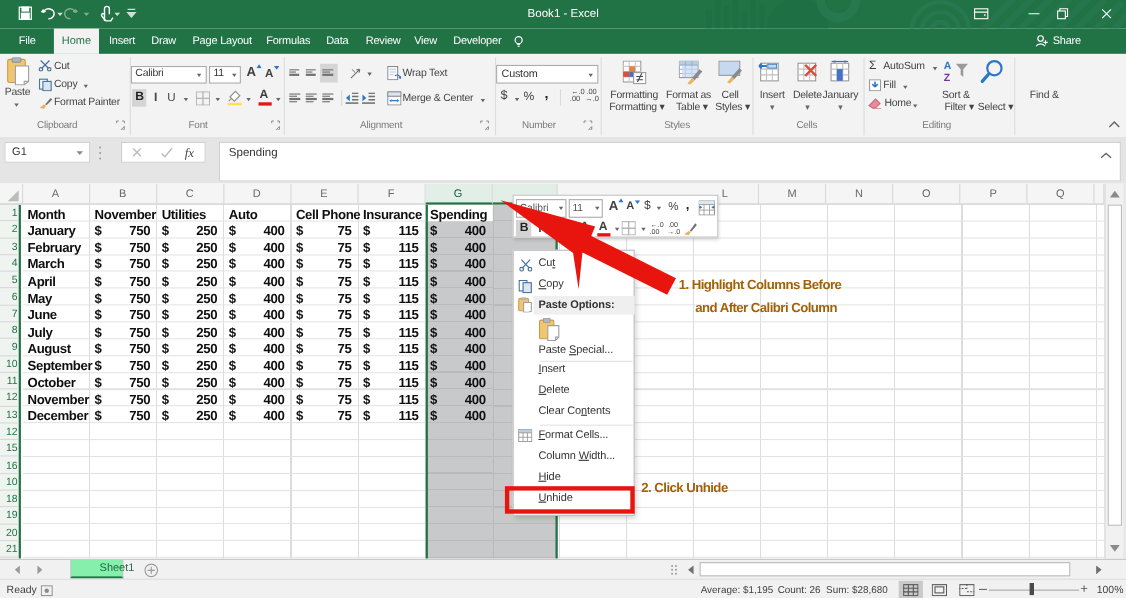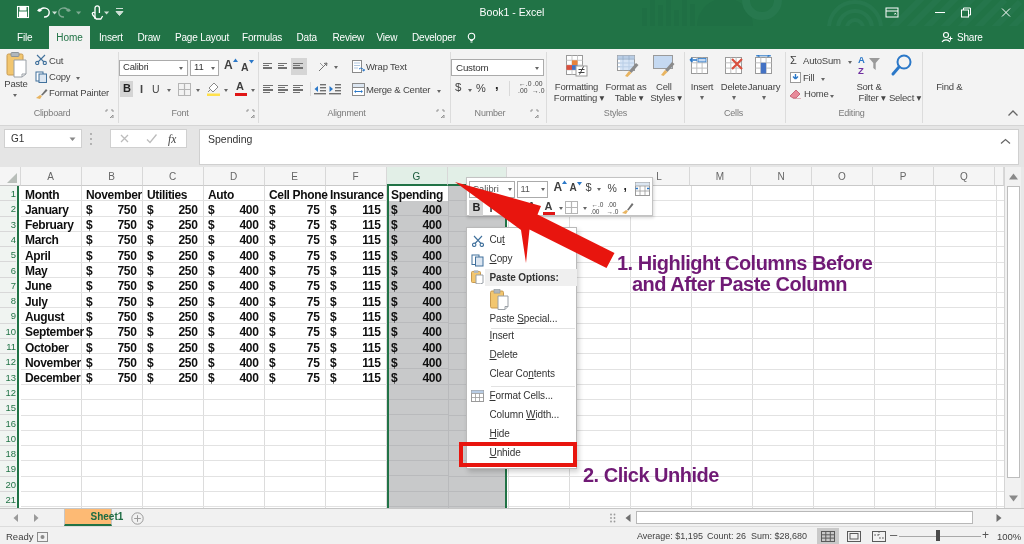--- a/index.html
+++ b/index.html
@@ -32,30 +32,30 @@
 .cd i {float:left;font-style:normal;}
 #gsel1 {position:absolute;left:386.5px;top:34.3px;width:61px;height:306.7px;background:#c8c9ca;
  background-image:repeating-linear-gradient(to bottom,transparent 0,transparent 14.3px,#b9babc 14.3px,#b9babc 15.3px);border-left:2px solid #217346;}
 #gsel2 {position:absolute;left:447.5px;top:19px;width:59.5px;height:322px;border-left:1px solid #b9babc;background:#c8c9ca;
  background-image:repeating-linear-gradient(to bottom,transparent 0,transparent 14.3px,#b9babc 14.3px,#b9babc 15.3px);border-right:2px solid #217346;}
 #g1cell {position:absolute;left:386.5px;top:19px;width:61px;height:15.3px;background:#fff;border-left:2px solid #217346;}
 #vscroll {position:absolute;left:1004px;top:167px;width:17px;height:341px;background:#f1f1f1;border-left:1px solid #d5d5d5;}
 #vthumb {position:absolute;left:2px;top:19px;width:13px;height:292px;background:#fff;border:1px solid #bdbdbd;}
 #rstrip {position:absolute;left:1021px;top:167px;width:3px;height:341px;background:#e8e8e8;}
 #tabbar {position:absolute;left:0;top:508px;width:1024px;height:18px;background:#f1f1f1;border-top:1px solid #c6c6c6;}
-#sheettab {position:absolute;left:63.5px;top:0;width:48px;height:17px;background:#fdba74;border-bottom:2px solid #217346;border-left:1px solid #c6c6c6;border-right:1px solid #c6c6c6;color:#1d6b43;font-weight:bold;text-align:center;line-height:16px;font-size:10px;padding-left:26px;}
+#sheettab {position:absolute;left:63.5px;top:0;width:48px;height:17px;background:#86efac;border-bottom:2px solid #217346;border-left:1px solid #c6c6c6;border-right:1px solid #c6c6c6;color:#1d6b43;font-weight:normal;text-align:center;line-height:16px;font-size:10px;padding-left:26px;}
 #hscroll {position:absolute;left:636px;top:2px;width:337px;height:13px;background:#fff;border:1px solid #b8b8b8;}
 #status {position:absolute;left:0;top:526px;width:1024px;height:18px;background:#f1f1f1;border-top:1px solid #dcdcdc;font-size:9px;color:#3f3f3f;}
 #status .abs {white-space:nowrap;}
 #minitb {position:absolute;left:466.4px;top:176.5px;width:187px;height:39px;background:#fff;border:1px solid #c3c3c3;box-shadow:1px 2px 3px rgba(0,0,0,.15);}
 #ctx {position:absolute;left:465.5px;top:227px;width:111.5px;height:241.5px;background:#fff;border:1px solid #bababa;box-shadow:2px 3px 5px rgba(0,0,0,.18);}
 .mi {position:absolute;left:23px;font-size:10px;color:#333;white-space:nowrap;letter-spacing:-0.1px;}
 .mi u {text-decoration:underline;}
 #pasteband {position:absolute;left:18.5px;top:41.4px;width:92px;height:16.4px;background:#efefef;}
-.redtext {position:absolute;color:#701a75;font-weight:bold;font-size:20px;white-space:nowrap;letter-spacing:-0.5px;}
+.redtext {position:absolute;color:#a16207;font-weight:bold;font-size:12px;white-space:nowrap;letter-spacing:-0.5px;}
 #redbox {position:absolute;left:459px;top:442px;width:118px;height:25px;border:4px solid #e8150e;}
 </style></head><body>
 
 <div id="title">
   <svg class="abs" style="left:600px;top:0" width="424" height="26" viewBox="0 0 424 26">
     <g fill="#1f6f44">
       <rect x="42" y="8" width="5" height="18"></rect>
         <rect x="50" y="0" width="5" height="26"></rect>
         <rect x="58" y="5" width="5" height="21"></rect>
         <rect x="66" y="0" width="5" height="26"></rect>
@@ -714,15 +714,15 @@
       <path d="M0.5 3.5 h12 M0.5 7.5 h12 M4.5 3.5 v8 M8.5 3.5 v8" stroke="#9a9a9a" stroke-width="0.8"></path>
     </svg>
   <div class="abs" style="left:24px;top:100px;width:84px;height:1px;background:#e2e2e2"></div>
   <div class="abs" style="left:24px;top:157.5px;width:84px;height:1px;background:#e2e2e2"></div>
 </div>
 
 <svg class="abs" style="left:440px;top:170px;pointer-events:none" width="200" height="110" viewBox="0 0 200 110">
   <polygon points="15,12 101,36 97.5,44.5 174.5,83 166.5,98 89.5,59.5 86,93 81,60" fill="#e8150e"></polygon>
 </svg>
 <div class="redtext" style="left:617px;top:252px">1. Highlight Columns Before</div>
-<div class="redtext" style="left:632px;top:273px">and After Paste Column</div>
-<div class="redtext" style="left:583px;top:464px">2. Click Unhide</div>
+<div class="redtext" style="left:632px;top:273px">and After Calibri Column</div>
+<div class="redtext" style="left:583px;top:436px">2. Click Unhide</div>
 <div id="redbox"></div>
 
 </body></html>

